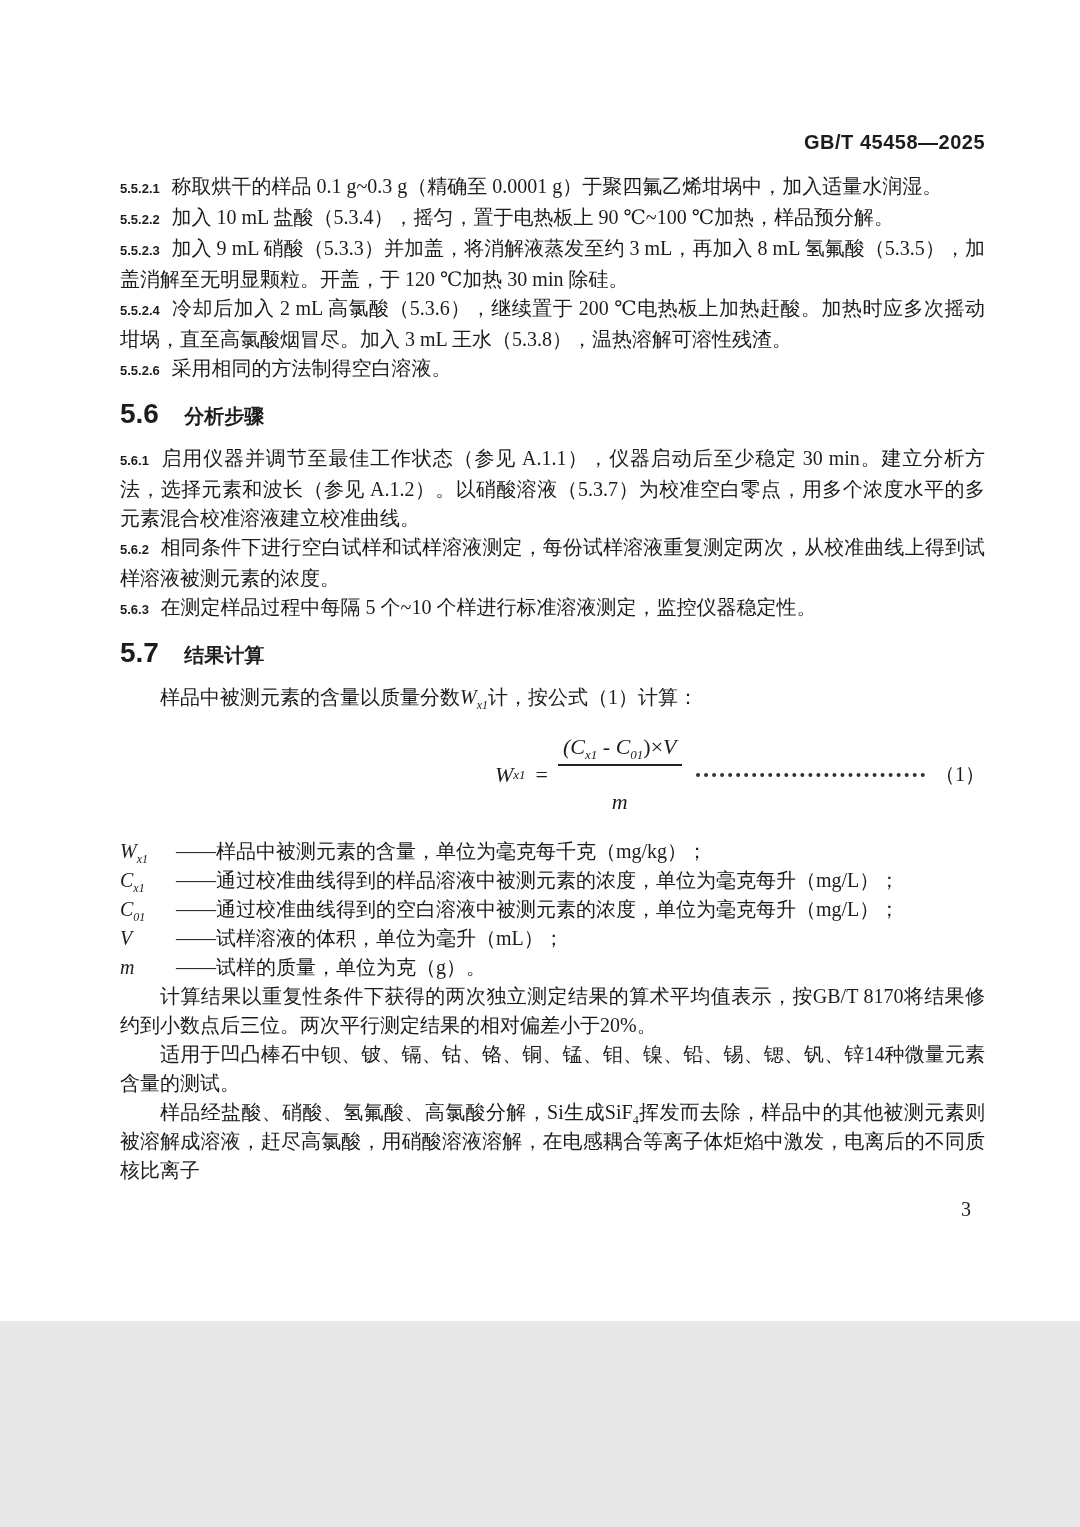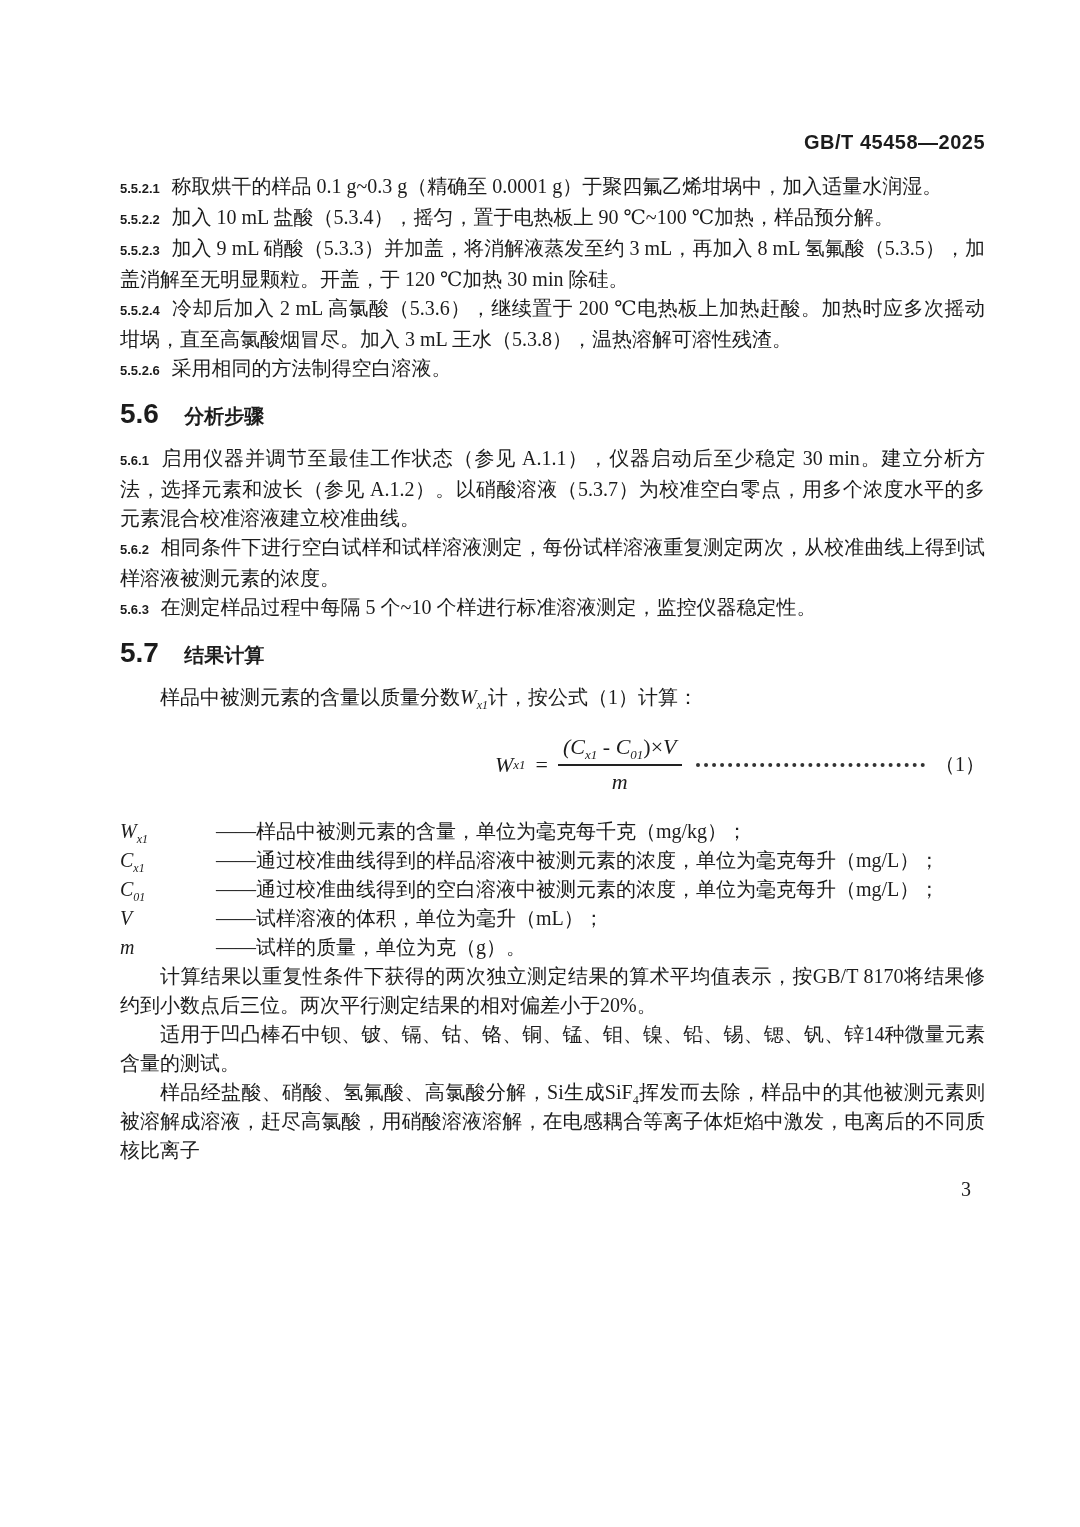--- a/index.html
+++ b/index.html
@@ -1,45 +1,45 @@
 <!DOCTYPE html>
 <html><head>
 <meta charset="utf-8">
 <style>
   html,body{margin:0;padding:0;background:#e8e8e8;}
   .page{
-    width:1080px;height:1527px;background:#ffffff;box-sizing:border-box;
+    width:1080px;height:1321px;background:#ffffff;box-sizing:border-box;
     padding:130px 95px 0 120px;position:relative;overflow:hidden;
     font-family:"Liberation Serif","DejaVu Serif",serif;
     font-size:20px;line-height:29px;color:#1c1c1c;
   }
   p{margin:0;}
   .doc-header{text-align:right;line-height:24px;margin-bottom:18px;}
   .doc-code{font-family:"Liberation Sans","DejaVu Sans",sans-serif;font-weight:700;letter-spacing:.5px;font-size:20px;}
   .clause{text-align:justify;}
   .num{font-weight:700;font-family:"Liberation Sans","DejaVu Sans",sans-serif;font-size:13px;margin-right:.9em;}
   .h2{font-weight:700;margin:14px 0 13px;}
   .h1{font-weight:700;margin:27px 0 26px;}
   .h1 .num,.h2 .num{font-size:28px;}
   .indent{text-indent:2em;text-align:justify;}
   .sym{font-style:italic;font-family:"Liberation Serif","DejaVu Serif",serif;}
   sub{font-size:12px;font-style:italic;line-height:0;}
   
   .formula-block{display:flex;align-items:center;margin:22px 0;}
   .f-spacer{width:375px;flex-shrink:0;}
   .expr{display:inline-flex;align-items:center;font-style:italic;font-size:22px;line-height:26px;}
   .eq{margin:0 10px;font-style:normal;}
-  .frac{display:inline-flex;flex-direction:column;align-items:center;}
+  .frac{display:inline-flex;flex-direction:column;align-items:center;gap:20px;}
   .fnum{border-bottom:2px solid #222;padding:0 5px 4px;white-space:nowrap;}
   .fden{padding-top:3px;}
   .expr sub{font-size:13px;}
   .dots{flex:1;border-bottom:4px dotted #333;height:0;margin:0 10px 0 14px;}
   .flabel{font-size:20px;flex-shrink:0;}
   
-  .def{display:flex;line-height:29px;gap:40px;}
+  .def{display:flex;line-height:29px;}
   .dsym{width:56px;flex-shrink:0;font-style:italic;}
   .ddesc{flex:1;text-align:justify;}
   .where{margin:0;}
   .pagenum{text-align:right;padding-right:14px;margin-top:10px;}
 </style>
 </head>
 <body>
 
 <div class="page">
 

